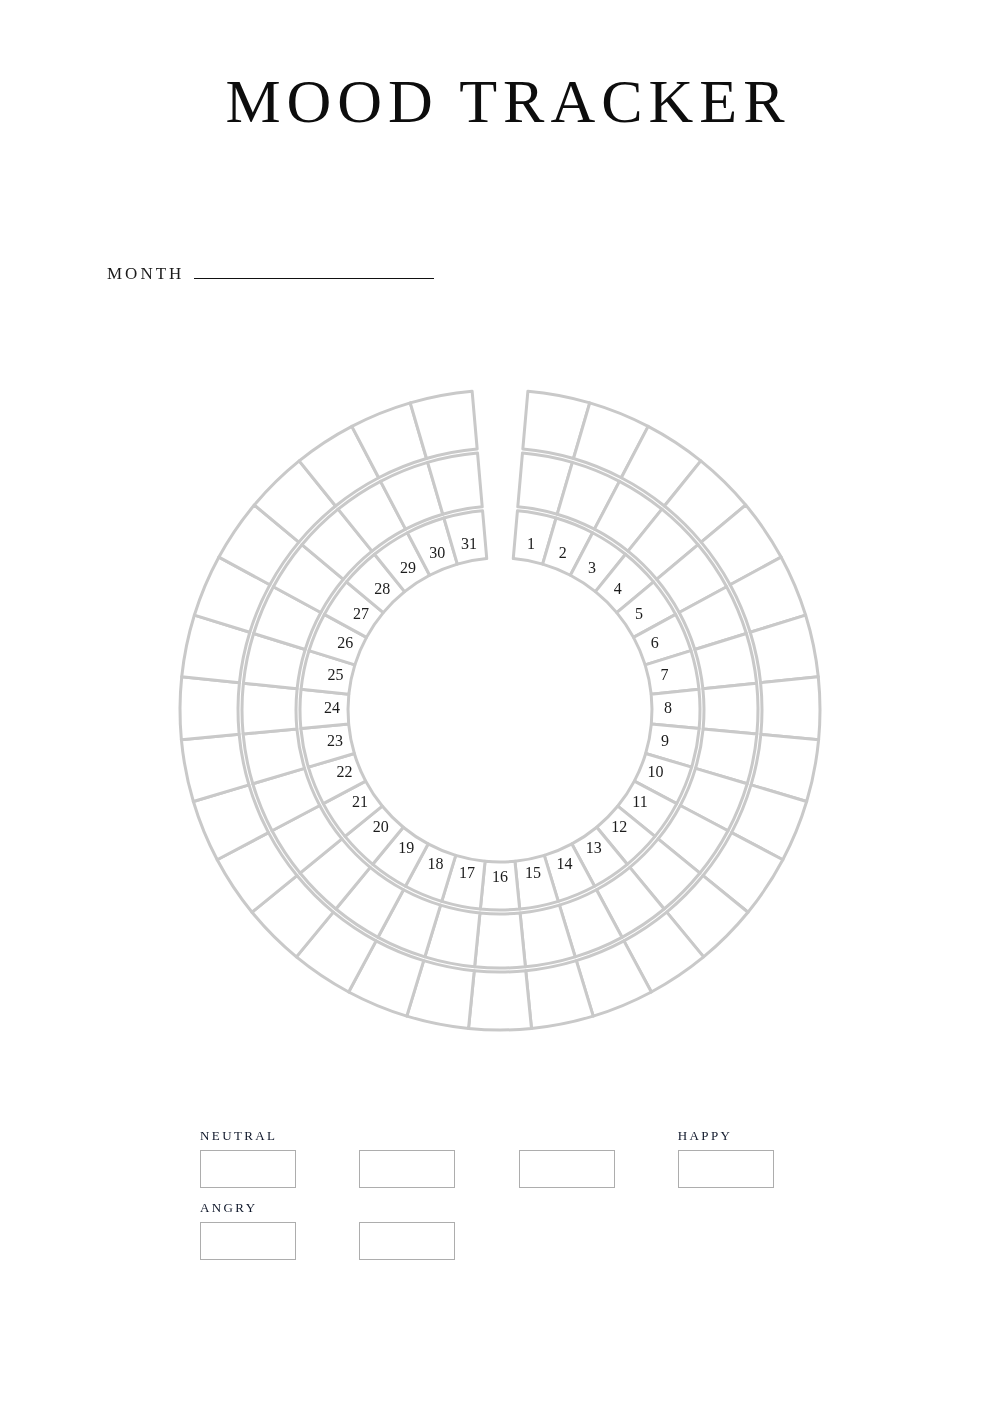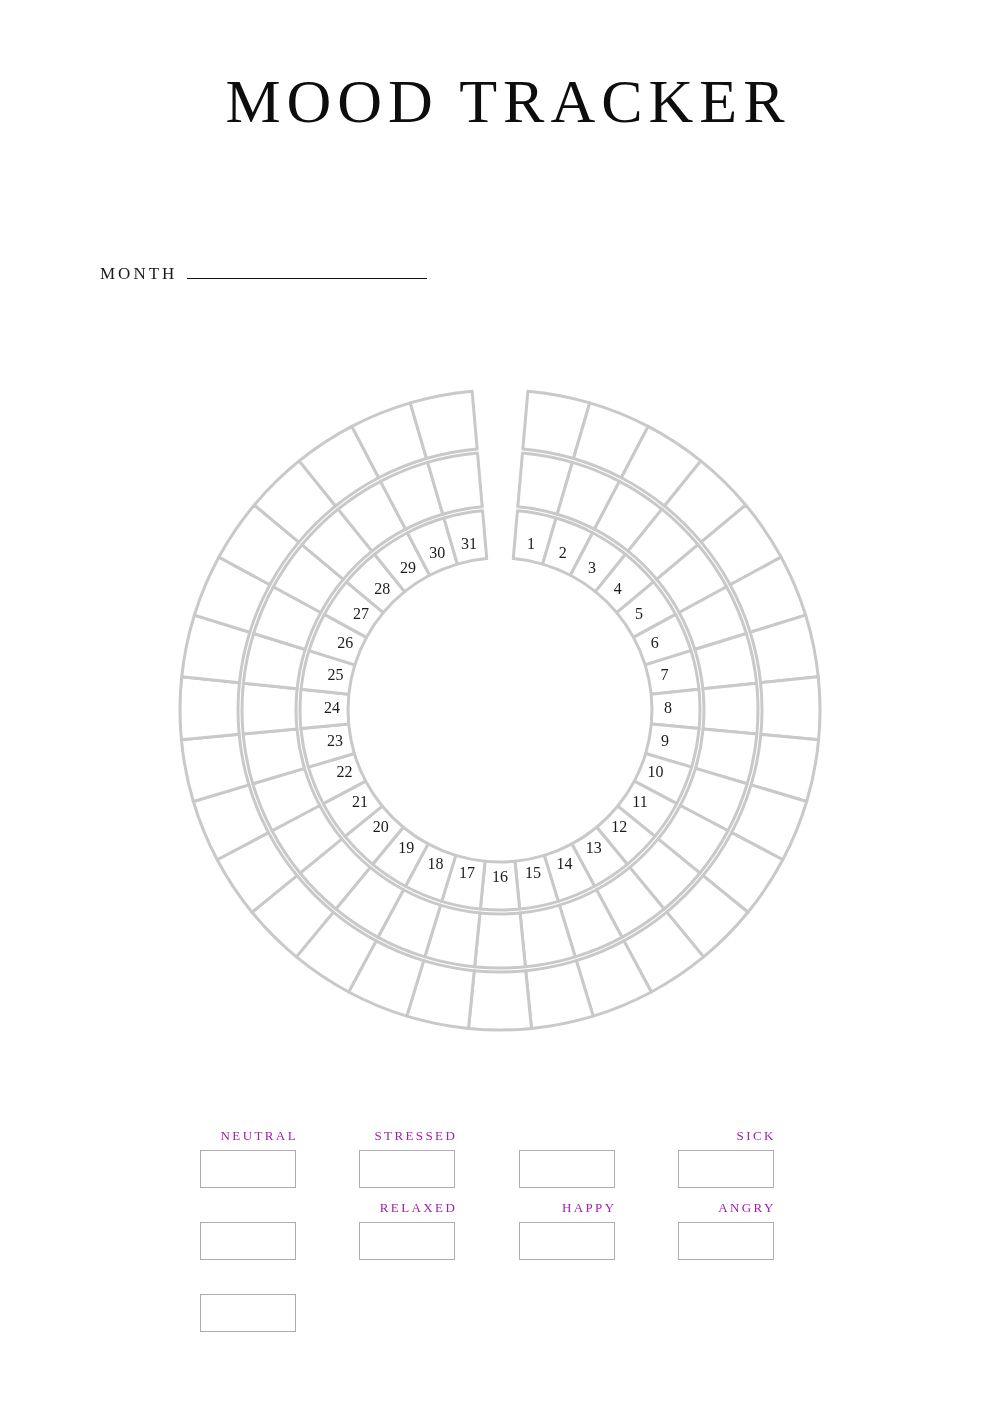--- a/index.html
+++ b/index.html
@@ -38,20 +38,21 @@
     left: 100px;
     display: flex;
     align-items: flex-end;
     gap: 10px;
   }
   .month-label {
     font-family: "Liberation Serif", serif;
     font-size: 17px;
     letter-spacing: 3px;
     color: #1a1a1a;
+    margin-left: 7px;
   }
   .month-rule {
     width: 240px;
     height: 1px;
     background: #111111;
     margin-bottom: 5px;
   }
 
   
   .wheel {
@@ -88,25 +89,25 @@
     grid-template-columns: repeat(4, 1fr);
     grid-auto-rows: auto;
     column-gap: 37px;
     row-gap: 0;
   }
   .legend-cell {
     width: 98px;
   }
   .legend-label {
     height: 22px;
-    text-align: right;
+    text-align: left;
     font-family: "Liberation Serif", serif;
     font-size: 13px;
     letter-spacing: 2.4px;
-    color: #a21caf;
+    color: #0f172a;
     white-space: nowrap;
   }
   .legend-box {
     width: 96px;
     height: 38px;
     border: 1.5px solid #adadad;
     background: #ffffff;
     box-sizing: border-box;
     margin-bottom: 12px;
   }
@@ -621,37 +622,25 @@
       <text x="358.97" y="214.89" class="daynum">31</text>
     </svg>
 </div>
 
 <div class="legend" id="legend">
     <div class="legend-cell">
       <div class="legend-label">NEUTRAL</div>
       <div class="legend-box"></div>
     </div>
     <div class="legend-cell">
-      <div class="legend-label">STRESSED</div>
+      <div class="legend-label"></div>
       <div class="legend-box"></div>
     </div>
     <div class="legend-cell">
       <div class="legend-label"></div>
-      <div class="legend-box"></div>
-    </div>
-    <div class="legend-cell">
-      <div class="legend-label">SICK</div>
-      <div class="legend-box"></div>
-    </div>
-    <div class="legend-cell">
-      <div class="legend-label"></div>
-      <div class="legend-box"></div>
-    </div>
-    <div class="legend-cell">
-      <div class="legend-label">RELAXED</div>
       <div class="legend-box"></div>
     </div>
     <div class="legend-cell">
       <div class="legend-label">HAPPY</div>
       <div class="legend-box"></div>
     </div>
     <div class="legend-cell">
       <div class="legend-label">ANGRY</div>
       <div class="legend-box"></div>
     </div>

